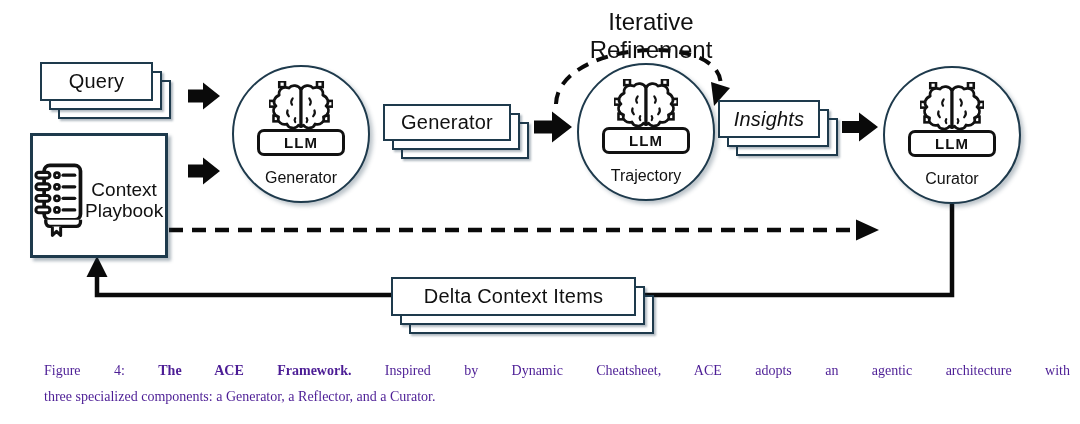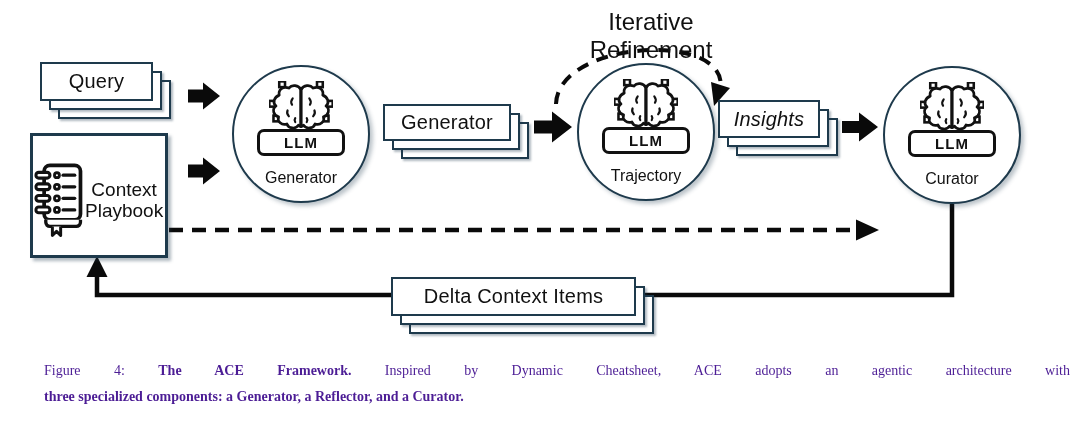--- a/index.html
+++ b/index.html
@@ -46,21 +46,21 @@
   .circle-label{font-size:16px;margin-top:13px;}
   
   .float-label{position:absolute;z-index:3;text-align:center;font-size:24px;}
   
   .caption{
     position:absolute;left:28px;top:358px;width:1026px;z-index:2;
     font-family:"Liberation Serif","DejaVu Serif",serif;
     font-size:14px;line-height:26px;color:#4c1d95;margin-left:16px;
   }
   .caption .cap-line1{text-align:justify;text-align-last:justify;}
-  .caption .cap-line2{text-align:left;font-weight:bold;}
+  .caption .cap-line2{text-align:left;}
 </style>
 </head>
 <body>
 
 <div class="stage">
 
   <svg id="wires" width="1080" height="348" viewBox="0 0 1080 348">
     <defs>
 
       <symbol id="brain-icon" viewBox="0 0 100 78">

